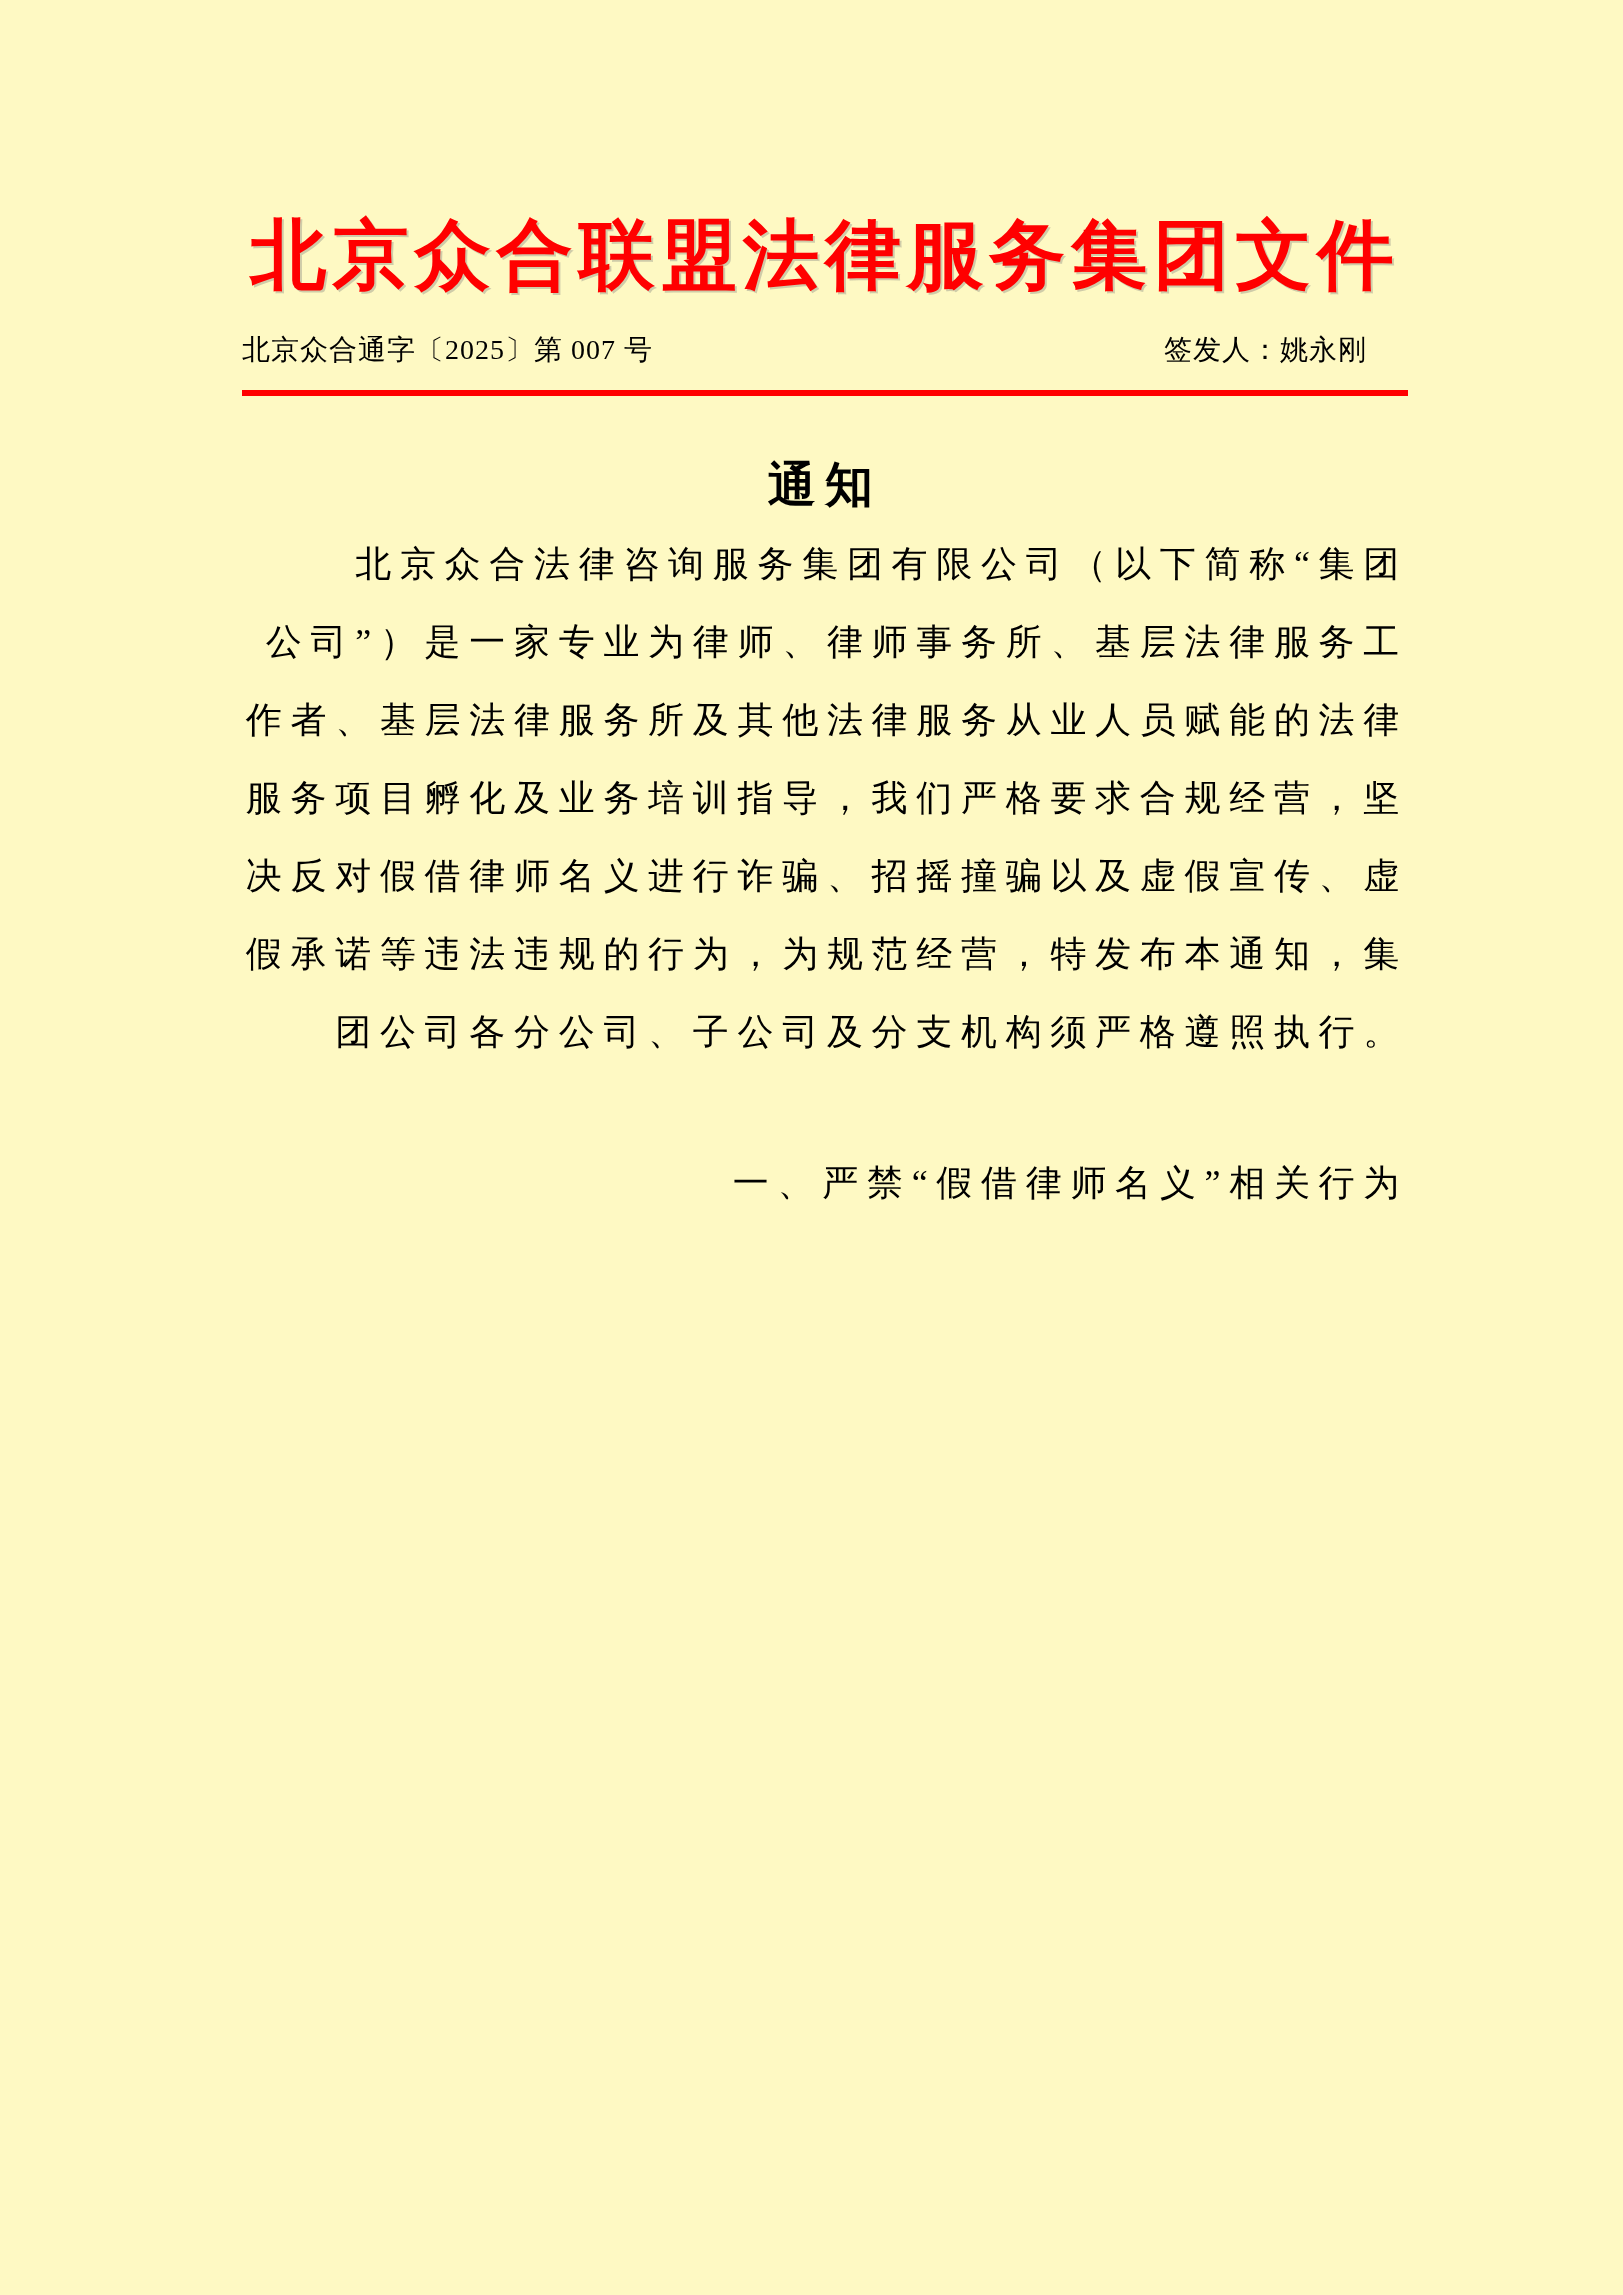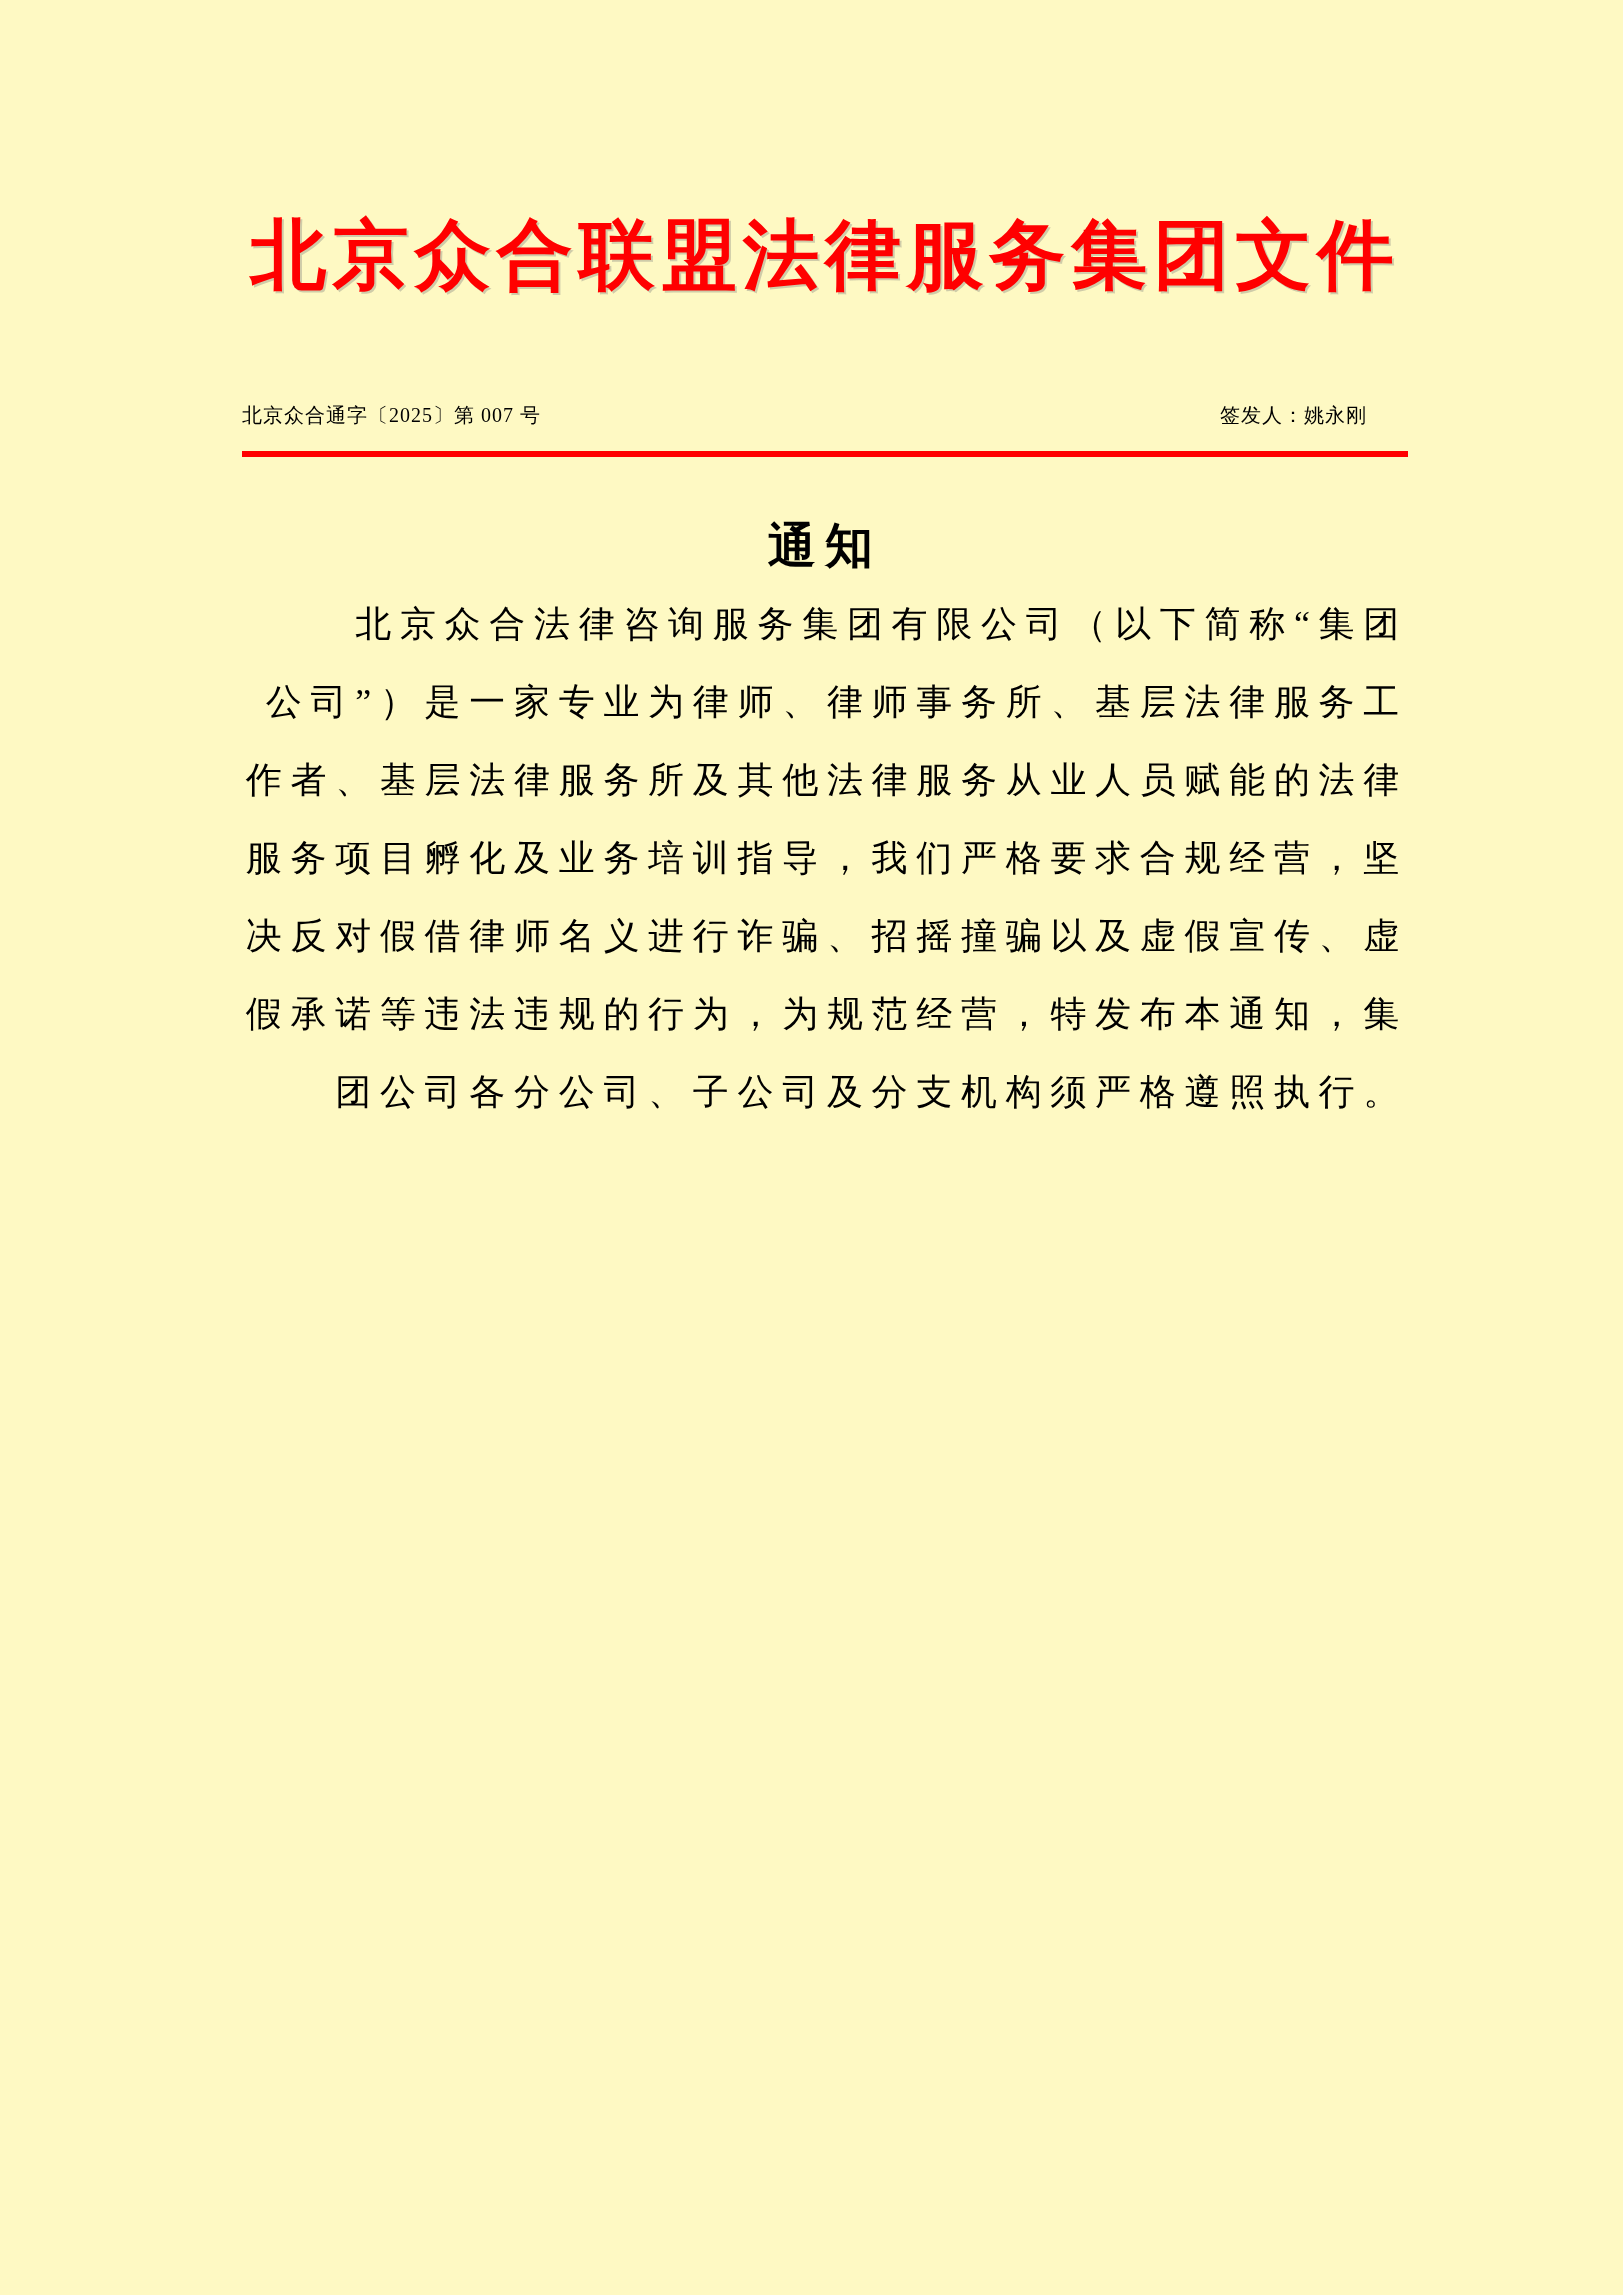--- a/index.html
+++ b/index.html
@@ -24,22 +24,22 @@
     letter-spacing: 6.1px;
     text-align: center;
     white-space: nowrap;
     text-shadow: 2px 1.5px 0 rgba(120,120,120,0.35);
   }
 
   .doc-row {
     display: flex;
     justify-content: space-between;
     align-items: baseline;
-    margin-top: 110px;
-    font-size: 20px;
+    margin-top: 40px;
+    font-size: 28px;
     line-height: 1.2;
     letter-spacing: 1px;
     white-space: nowrap;
   }
   .issuer { padding-right: 41px; text-align: right; }
 
   .red-line {
     margin-top: 23.5px;
     height: 6.1px;
     background: #FF0000;
@@ -90,18 +90,21 @@
     <div class="body-block p1">
       <div class="body-line indent">北京众合法律咨询服务集团有限公司（以下简称“集团</div>
       <div class="body-line">公司”）是一家专业为律师、律师事务所、基层法律服务工</div>
       <div class="body-line">作者、基层法律服务所及其他法律服务从业人员赋能的法律</div>
       <div class="body-line">服务项目孵化及业务培训指导，我们严格要求合规经营，坚</div>
       <div class="body-line">决反对假借律师名义进行诈骗、招摇撞骗以及虚假宣传、虚</div>
       <div class="body-line">假承诺等违法违规的行为，为规范经营，特发布本通知，集</div>
       <div class="body-line">团公司各分公司、子公司及分支机构须严格遵照执行。</div>
     </div>
 
+    <div class="body-block section-heading-block">
+      <div class="body-line indent">一、严禁“假借律师名义”相关行为</div>
+    </div>
 
 
 
   </div>
 </div>
 
 
 </body></html>

